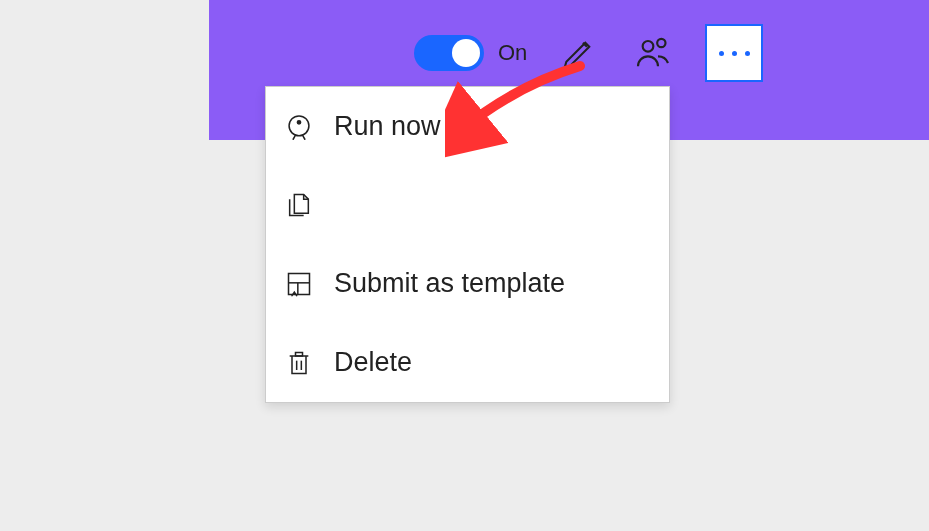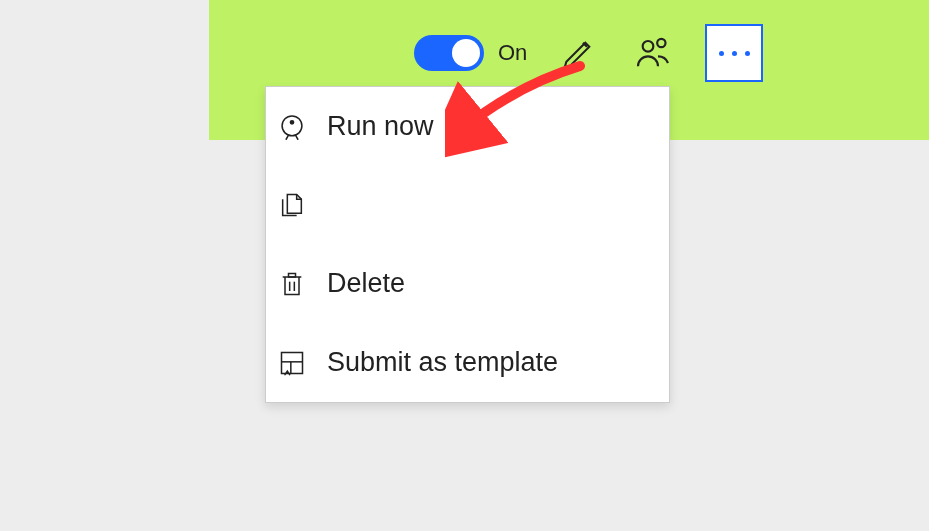--- a/index.html
+++ b/index.html
@@ -14,21 +14,21 @@
       font-family: "Segoe UI", -apple-system, sans-serif;
       position: relative;
       overflow: hidden;
     }
     .toolbar-region {
       position: absolute;
       top: 0;
       right: 0;
       width: 720px;
       height: 140px;
-      background: #bef264;
+      background: #8b5cf6;
     }
     .toolbar {
       position: absolute;
       top: 24px;
       left: 205px;
       display: flex;
       align-items: center;
       gap: 30px;
     }
     .toggle-wrap {
@@ -91,21 +91,21 @@
       left: 265px;
       width: 405px;
       background: #fff;
       border: 1px solid #ccc;
       box-shadow: 0 4px 10px rgba(0,0,0,0.12);
     }
     .menu-item {
       display: flex;
       align-items: center;
       gap: 20px;
-      padding: 24px 11px;
+      padding: 24px 18px;
       cursor: pointer;
       font-size: 27px;
       color: #222;
     }
     .menu-item .mi-icon {
       width: 30px;
       height: 30px;
       display: flex;
       align-items: center;
       justify-content: center;
@@ -178,40 +178,40 @@
         <path d="M8 3h8l4 4v12H8V3z"></path>
         <path d="M16 3v4h4"></path>
         <path d="M4 7v14h12"></path>
       </svg>
     </div>
   </div>
 
   <div class="menu-item">
     <div class="mi-icon">
       <svg width="28" height="28" viewBox="0 0 24 24" fill="none" stroke="#222" stroke-width="1.3">
+        <rect x="3" y="3" width="18" height="18"></rect>
+        <line x1="3" y1="11" x2="21" y2="11"></line>
+        <line x1="11" y1="11" x2="11" y2="21"></line>
+        <path d="M6 22l2-3 2 3" stroke-linecap="round"></path>
+      </svg>
+    </div>
+    <span>Submit as template</span>
+  </div>
+
+  <div class="menu-item">
+    <div class="mi-icon">
+      <svg width="28" height="28" viewBox="0 0 24 24" fill="none" stroke="#222" stroke-width="1.3">
         <path d="M4 6h16"></path>
         <path d="M6 6v15h12V6"></path>
         <path d="M9 3h6v3H9z"></path>
         <line x1="10" y1="10" x2="10" y2="18"></line>
         <line x1="14" y1="10" x2="14" y2="18"></line>
       </svg>
     </div>
     <span>Delete</span>
-  </div>
-
-  <div class="menu-item">
-    <div class="mi-icon">
-      <svg width="28" height="28" viewBox="0 0 24 24" fill="none" stroke="#222" stroke-width="1.3">
-        <rect x="3" y="3" width="18" height="18"></rect>
-        <line x1="3" y1="11" x2="21" y2="11"></line>
-        <line x1="11" y1="11" x2="11" y2="21"></line>
-        <path d="M6 22l2-3 2 3" stroke-linecap="round"></path>
-      </svg>
-    </div>
-    <span>Submit as template</span>
   </div>
 
 </div>
 
 <svg class="arrow-annotation" width="160" height="110">
   <defs>
     <marker id="ahead" markerWidth="8" markerHeight="8" refX="3" refY="4" orient="auto">
       <polygon points="0,0 8,4 0,8" fill="#ff3232"></polygon>
     </marker>
   </defs>

